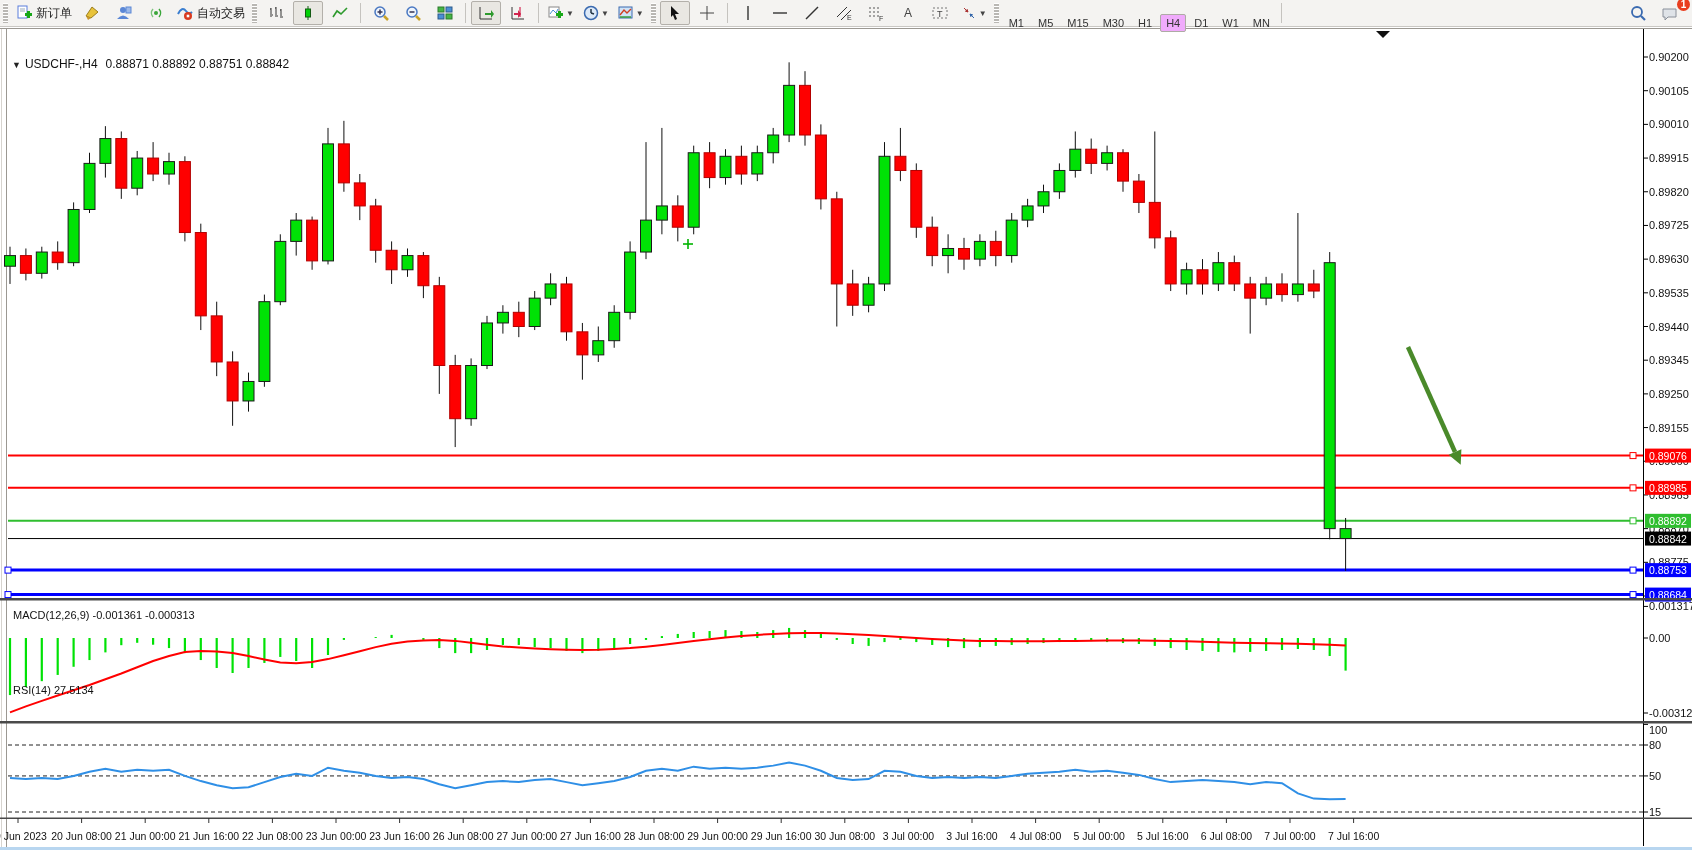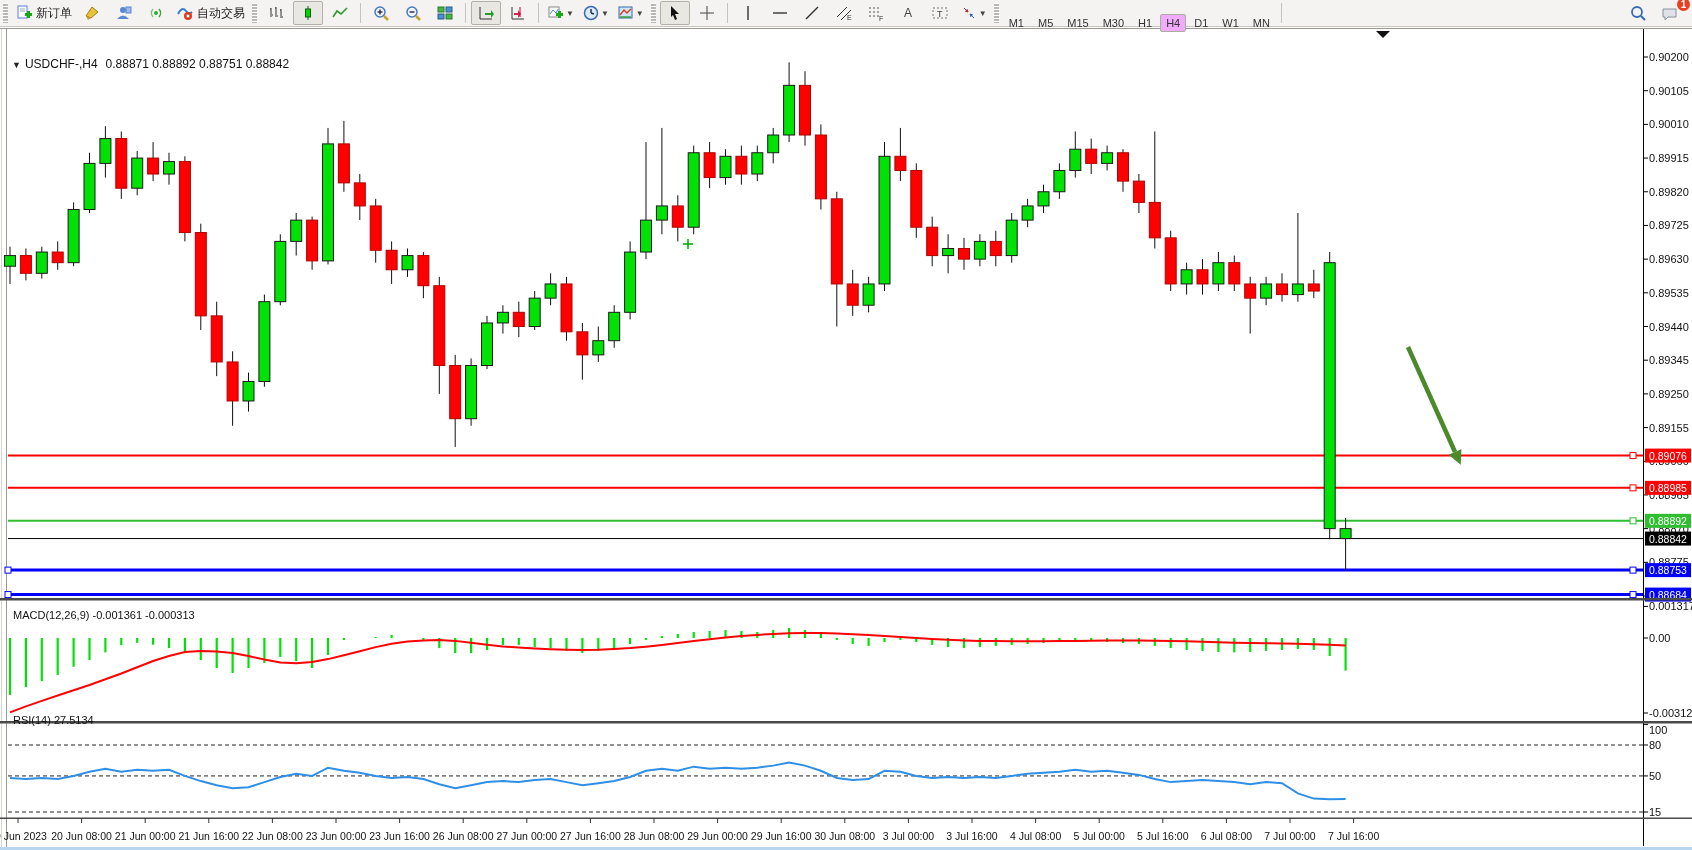--- a/index.html
+++ b/index.html
@@ -19,21 +19,21 @@
   .tfbtn.active{background:#f0abfc;border:1px solid #aeaba5;}
   #tb-right{margin-left:auto;display:flex;align-items:center;margin-right:6px;}
   .badge{position:absolute;top:-4px;right:-6px;background:#e93e1f;color:#fff;font-size:10px;
     border-radius:8px;min-width:13px;height:13px;line-height:13px;text-align:center;font-weight:bold;}
   
   #chart-svg{position:absolute;top:0;left:0;z-index:1;}
   .panel-label{position:absolute;z-index:3;font-size:11px;color:#111;white-space:nowrap;}
   #chart-title{top:33px;left:12px;font-size:12px;margin-top:24px;}
   #chart-title .sp{margin-right:8px;}
   #macd-label{top:603px;left:13px;margin-top:6px;}
-  #rsi-label{top:714px;left:13px;}
+  #rsi-label{top:684px;left:13px;}
   .caret-sym{font-size:9px;margin-right:4px;color:#222;}
 </style>
 </head>
 <body>
 
 <div id="stage">
 
   <div id="toolbar">
     <div class="grip"></div>
 

